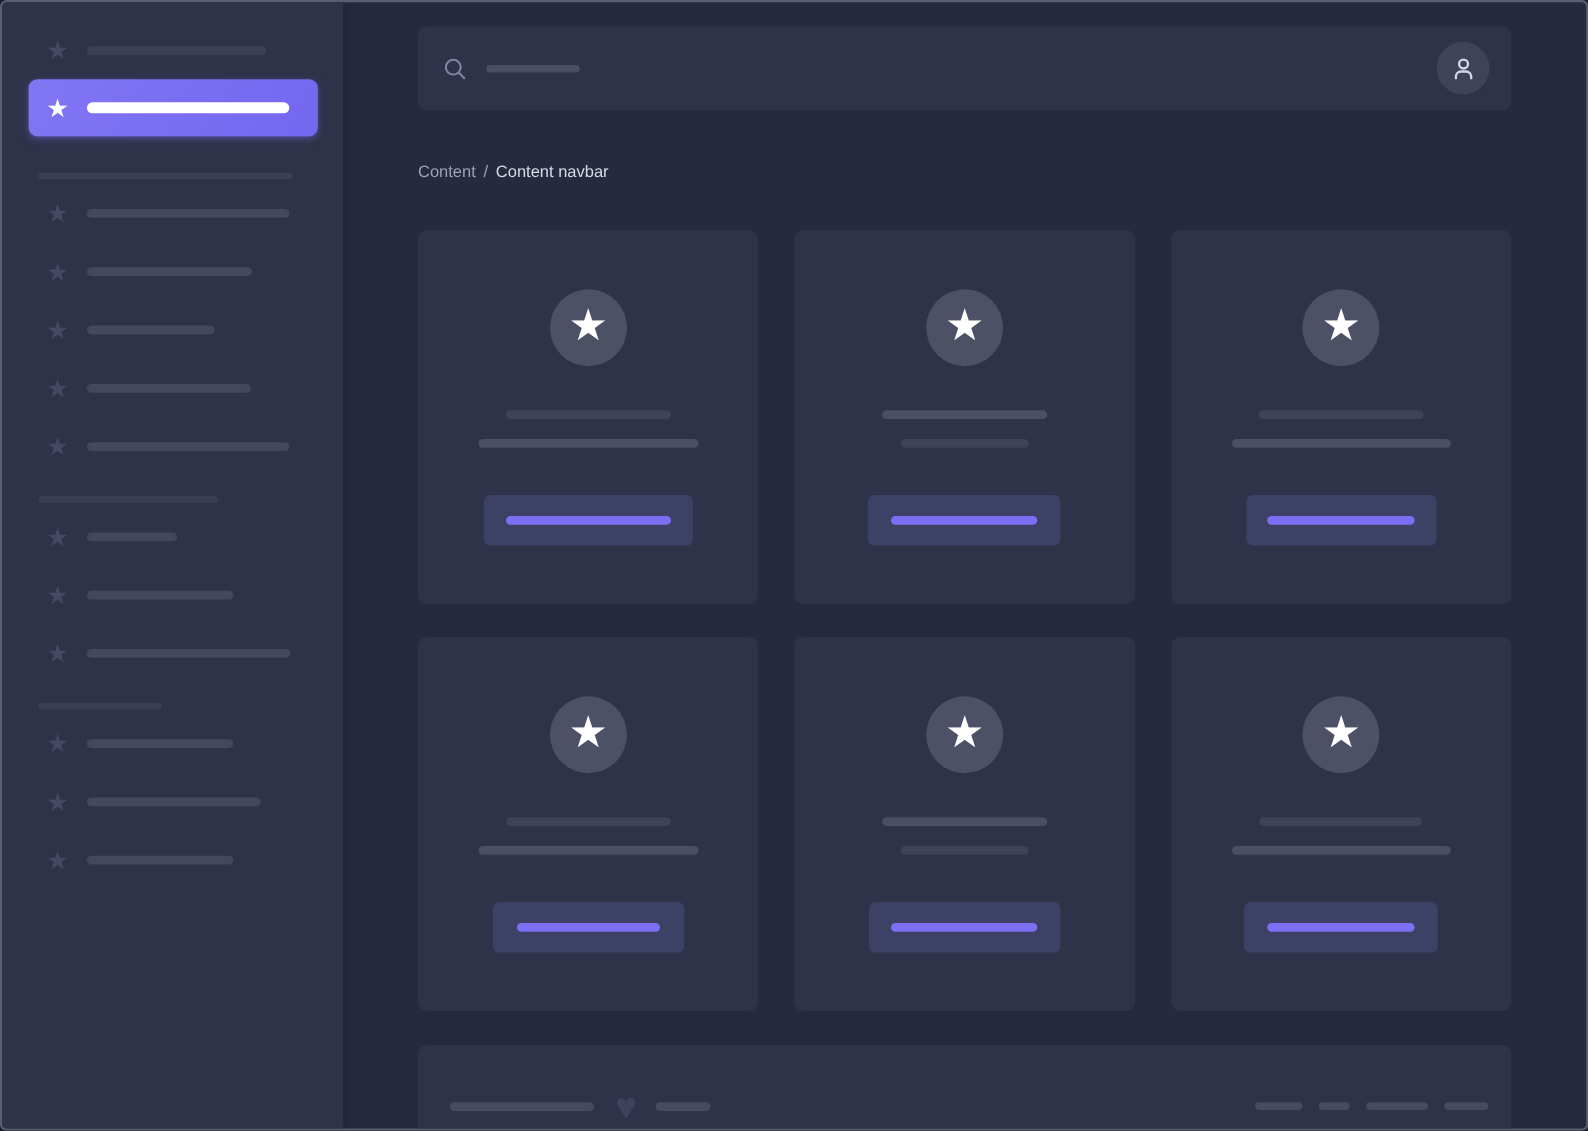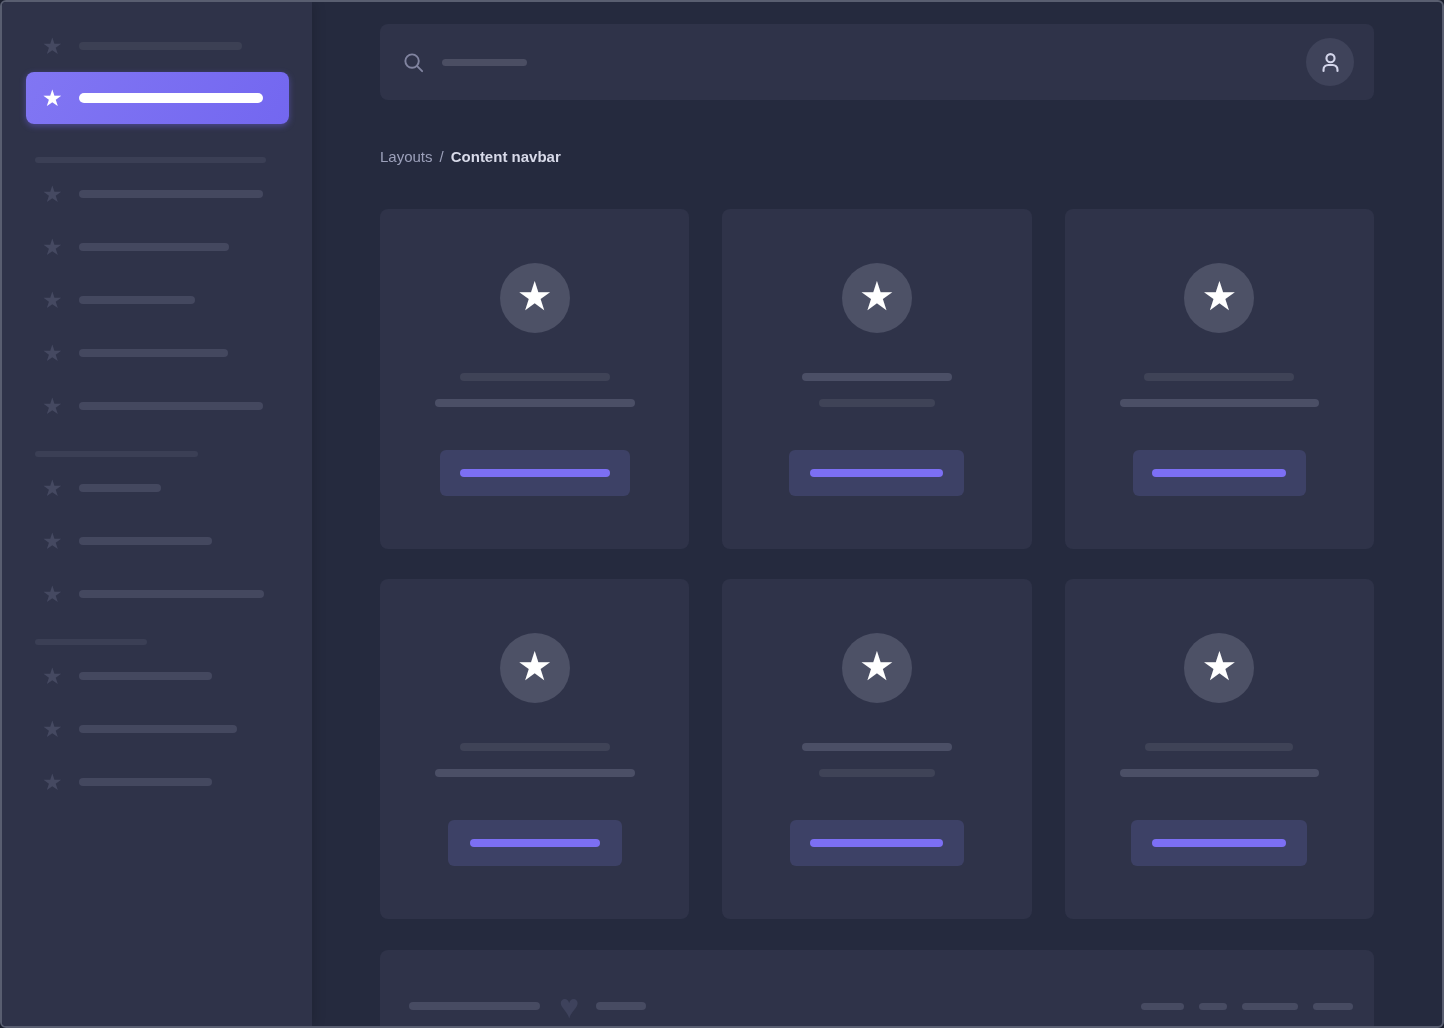--- a/index.html
+++ b/index.html
@@ -74,21 +74,21 @@
   .search .ph { width: 85px; height: 7px; border-radius: 3.5px; background: #4b4e63; margin-left: 17px; }
   .avatar {
     margin-left: auto; width: 48px; height: 48px; border-radius: 50%;
     background: #3f435a; display: flex; align-items: center; justify-content: center;
     cursor: pointer;
   }
 
   .breadcrumb { margin: 47px 0 44px; height: 18px; font-size: 15px; display: flex; align-items: center; }
   .bc-parent { color: #9ca0ba; cursor: pointer; }
   .bc-sep { color: #9ca0ba; margin: 0 7px; }
-  .bc-current { color: #d8dae9; font-weight: bold; }
+  .bc-current { color: #d8dae9; font-weight: normal; }
 
   .grid {
     display: grid; grid-template-columns: repeat(3, 1fr); gap: 30px 33px;
   }
   .card {
     height: 340px; border-radius: 8px; background: #2f3349;
     display: flex; flex-direction: column; align-items: center;
   }
   .card-avatar {
     width: 70px; height: 70px; border-radius: 50%; background: #4d5166;
@@ -191,21 +191,21 @@
       </div>
       <div class="avatar">
         <svg width="27" height="27" viewBox="0 0 24 24" fill="none" stroke="#d3d5ea" stroke-width="1.9" stroke-linecap="round">
           <circle cx="12" cy="8.2" r="3.6"></circle>
           <path d="M5.8 19.6 v-1.2 a4.2 4.2 0 0 1 4.2 -4.2 h4 a4.2 4.2 0 0 1 4.2 4.2 v1.2"></path>
         </svg>
       </div>
     </header>
 
     <div class="breadcrumb">
-      <span class="bc-parent">Layouts</span>
+      <span class="bc-parent">Content</span>
       <span class="bc-sep">/</span>
       <span class="bc-current">Content navbar</span>
     </div>
 
     <div class="grid" id="cards">
         <div class="card">
     <div class="card-avatar">
       <span class="star">★</span>
     </div>
     <div class="ph bar1 shade-dark" style="width: 150px;"></div>

